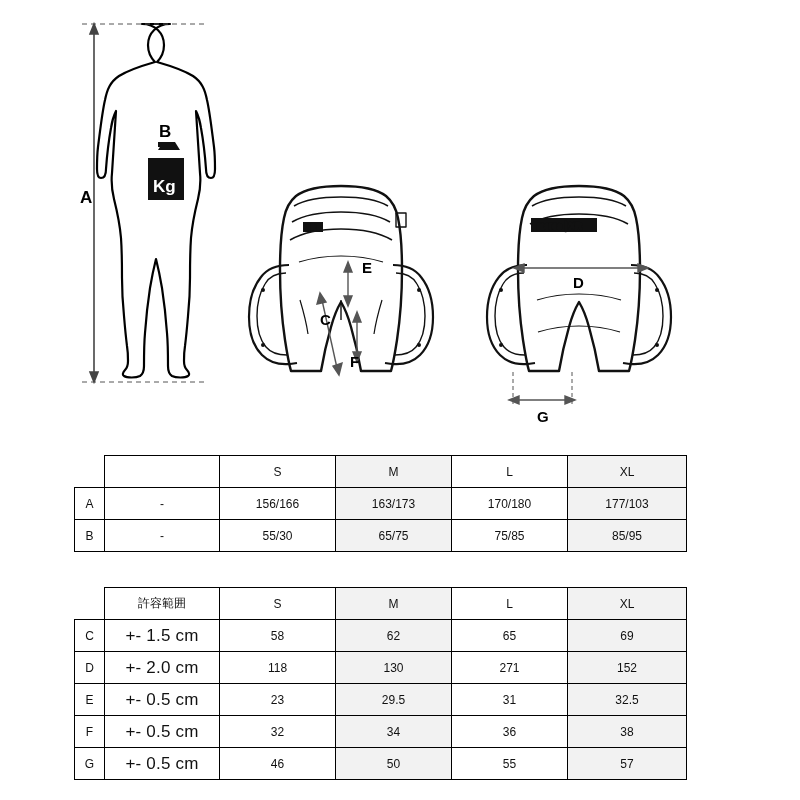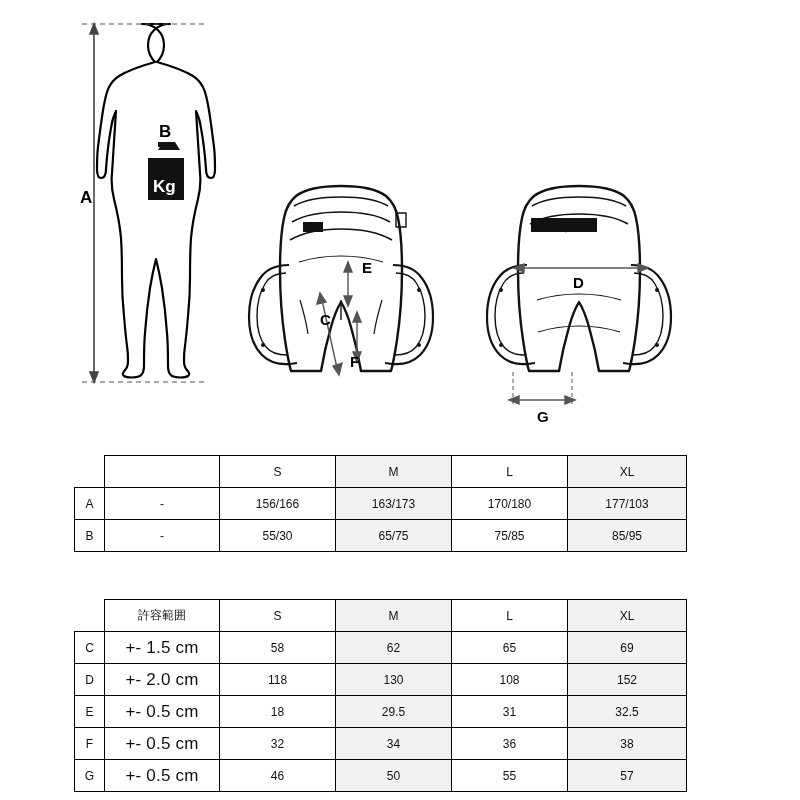--- a/index.html
+++ b/index.html
@@ -313,21 +313,21 @@
           <td class="hdr">B</td>
           <td>-</td>
           <td>55/30</td>
           <td class="shade">65/75</td>
           <td>75/85</td>
           <td class="shade">85/95</td>
         </tr>
       </tbody>
     </table>
 
-    <table class="sizechart" style="top:144px;">
+    <table class="sizechart" style="top:132px;">
       <colgroup>
         <col class="col-letter">
           <col class="col-tol">
           <col class="col-size">
           <col class="col-size">
           <col class="col-size">
           <col class="col-size-wide">
       </colgroup>
       <tbody>
         <tr>
@@ -344,27 +344,27 @@
           <td>58</td>
           <td class="shade">62</td>
           <td>65</td>
           <td class="shade">69</td>
         </tr>
         <tr>
           <td class="hdr">D</td>
           <td class="tol-text">+-  2.0 cm</td>
           <td>118</td>
           <td class="shade">130</td>
-          <td>108</td>
+          <td>271</td>
           <td class="shade">152</td>
         </tr>
         <tr>
           <td class="hdr">E</td>
           <td class="tol-text">+-  0.5 cm</td>
-          <td>18</td>
+          <td>23</td>
           <td class="shade">29.5</td>
           <td>31</td>
           <td class="shade">32.5</td>
         </tr>
         <tr>
           <td class="hdr">F</td>
           <td class="tol-text">+- 0.5 cm</td>
           <td>32</td>
           <td class="shade">34</td>
           <td>36</td>

